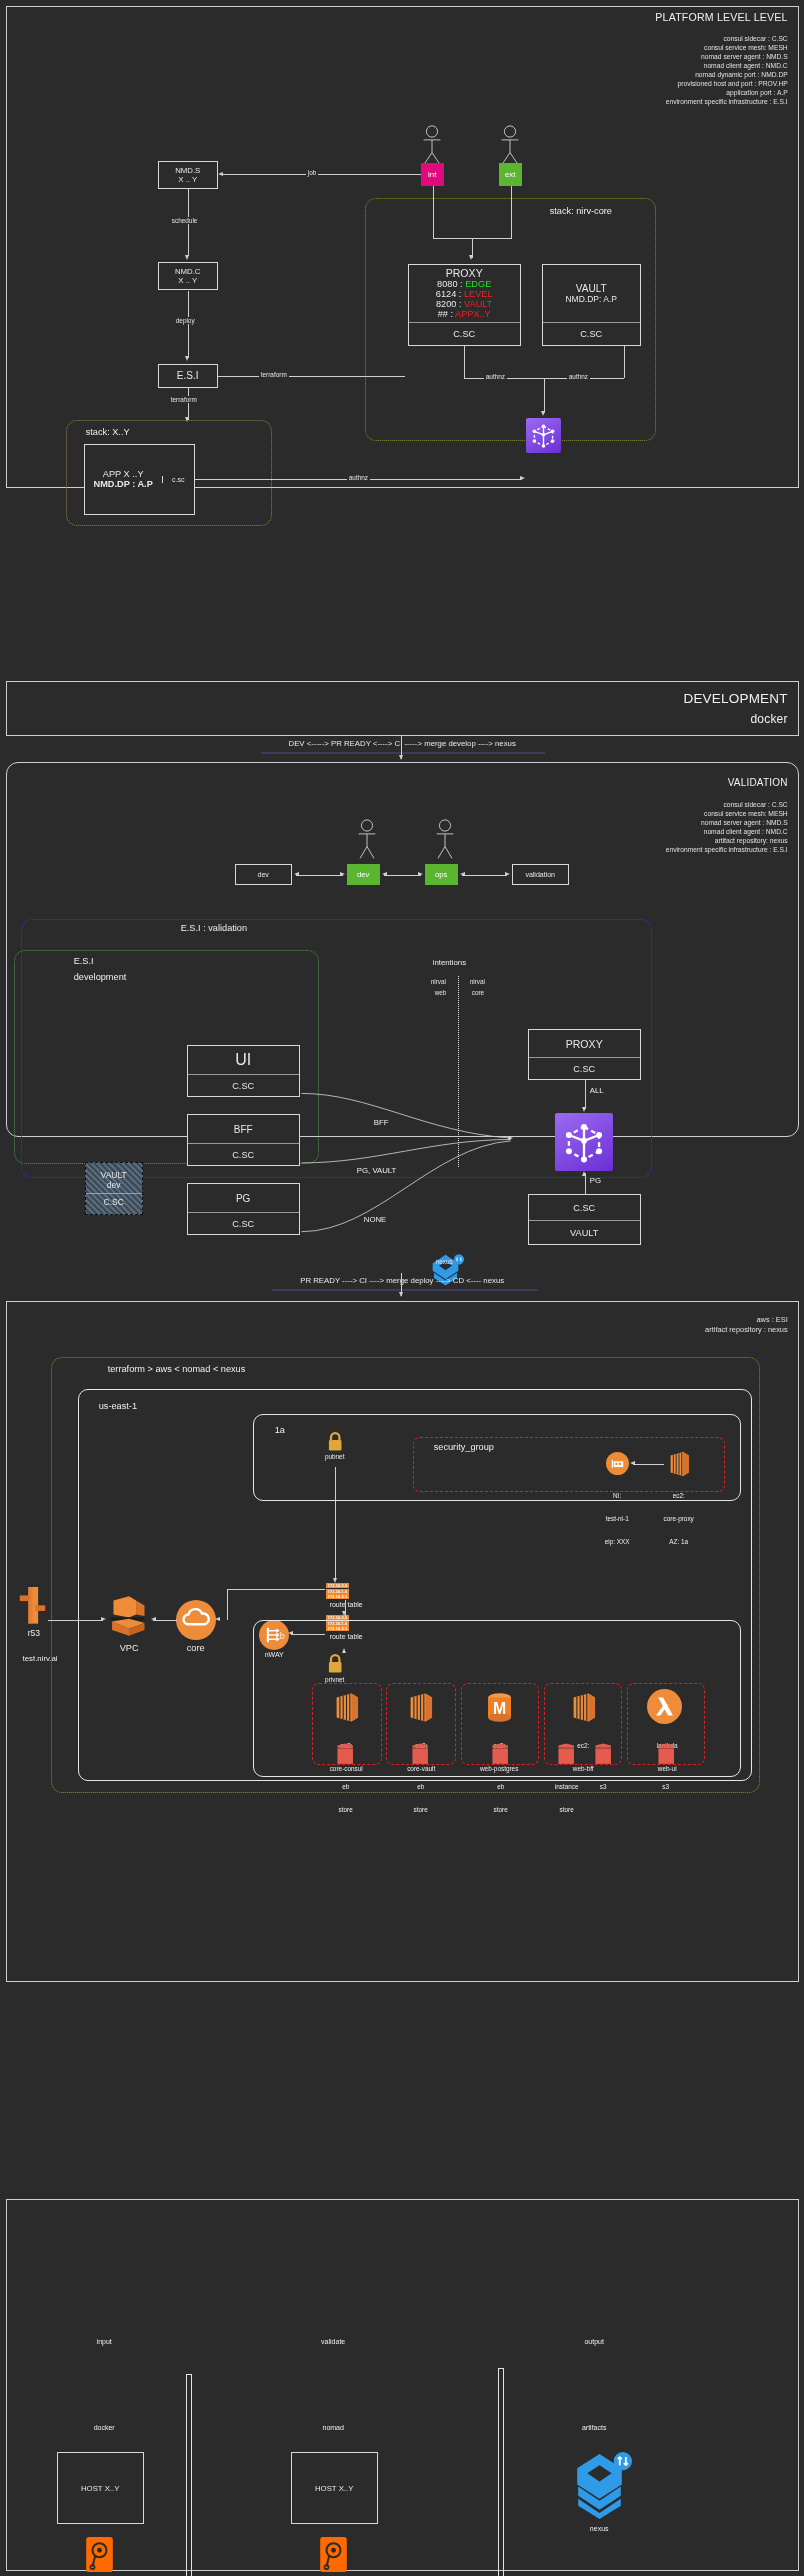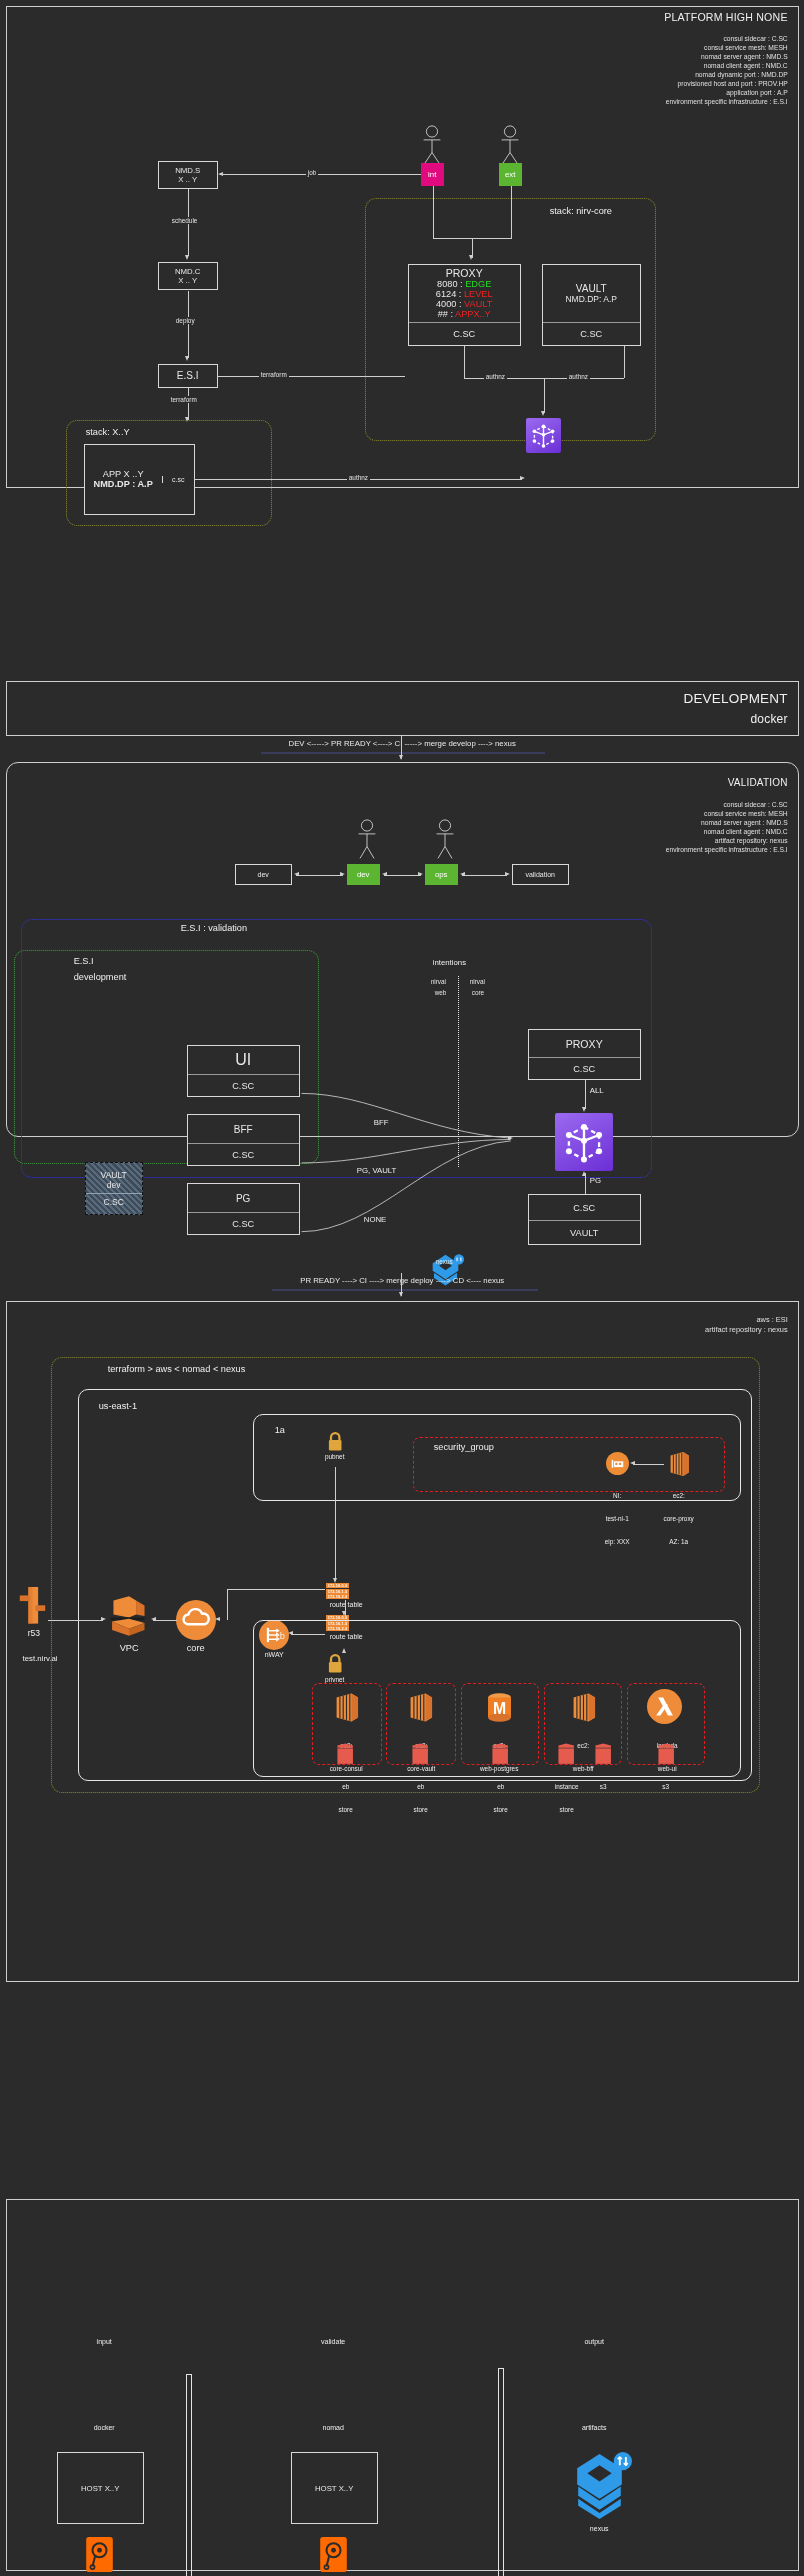--- a/index.html
+++ b/index.html
@@ -65,21 +65,21 @@
              line-height:7.8px; white-space:pre; }
   .hatch { background-image:repeating-linear-gradient(45deg,#5a6b7d 0 2.1px,#3d4b58 2.1px 4.3px);
            border:0.7px dashed #111; }
   svg { display:block; overflow:visible; }
 </style>
 </head>
 <body>
 
 <div class="panel" style="top:5.7px; height:482px;">
 
-  <div class="panel-title" style="top:4.3px;">PLATFORM HIGH NONE</div>
+  <div class="panel-title" style="top:4.3px;">PLATFORM LEVEL LEVEL</div>
   <div class="legend" style="top:27px;">consul sidecar : C.SC
 consul service mesh: MESH
 nomad server agent : NMD.S
 nomad client agent : NMD.C
 nomad dynamic port : NMD.DP
 provisioned host and port : PROV.HP
 application port : A.P
 environment specific infrastructure : E.S.I</div>
 
   <div class="actor" style="left:411px; top:117px;">
@@ -149,21 +149,21 @@
   <div class="box" style="left:401px; top:257px; width:113px; height:82px;">
     <div class="top">
       <span style="font-size:10.6px;">PROXY</span>
       <div style="font-size:9.2px;">
         <span>8080 : </span><span style="color:#22dd22;">EDGE</span>
       </div>
       <div style="font-size:9.2px;">
         <span>6124 : </span><span style="color:#ee2222;">LEVEL</span>
       </div>
       <div style="font-size:9.2px;">
-        <span>4000 : </span><span style="color:#ee2222;">VAULT</span>
+        <span>8200 : </span><span style="color:#ee2222;">VAULT</span>
       </div>
       <div style="font-size:9.2px;">
         <span>## : </span><span style="color:#ee2222;">APPX..Y</span>
       </div>
     </div>
     <div class="sep"></div>
     <div class="bot" style="height:22px;">
       <span style="font-size:9.2px;">C.SC</span>
     </div>
   </div>

